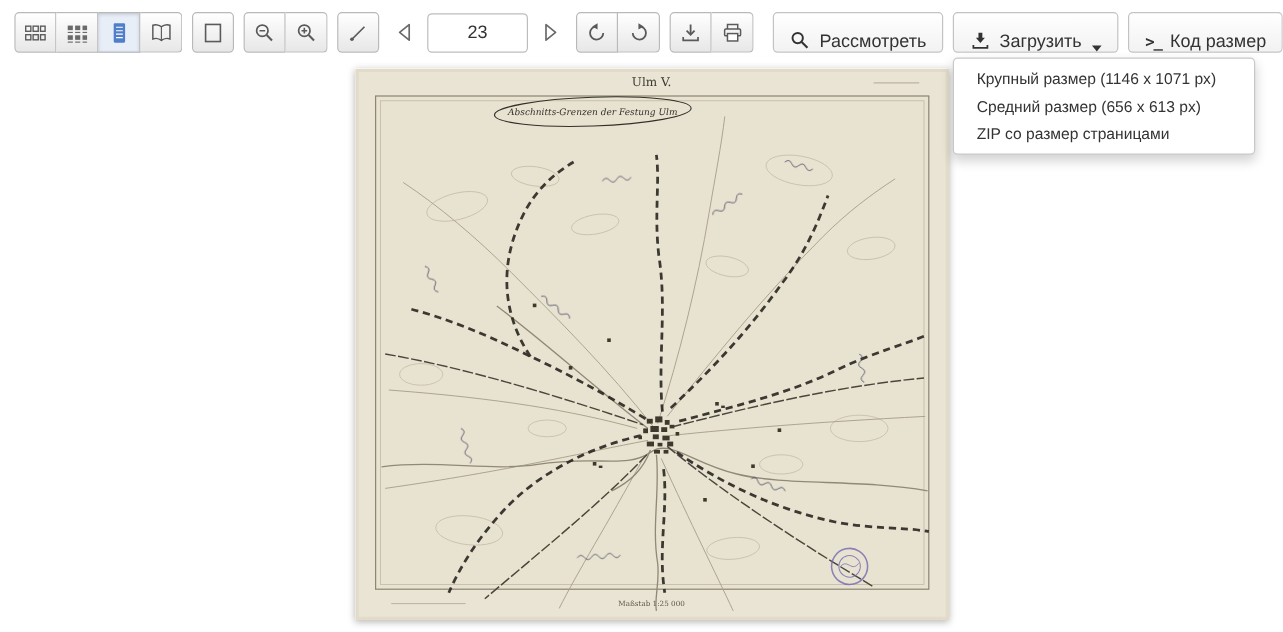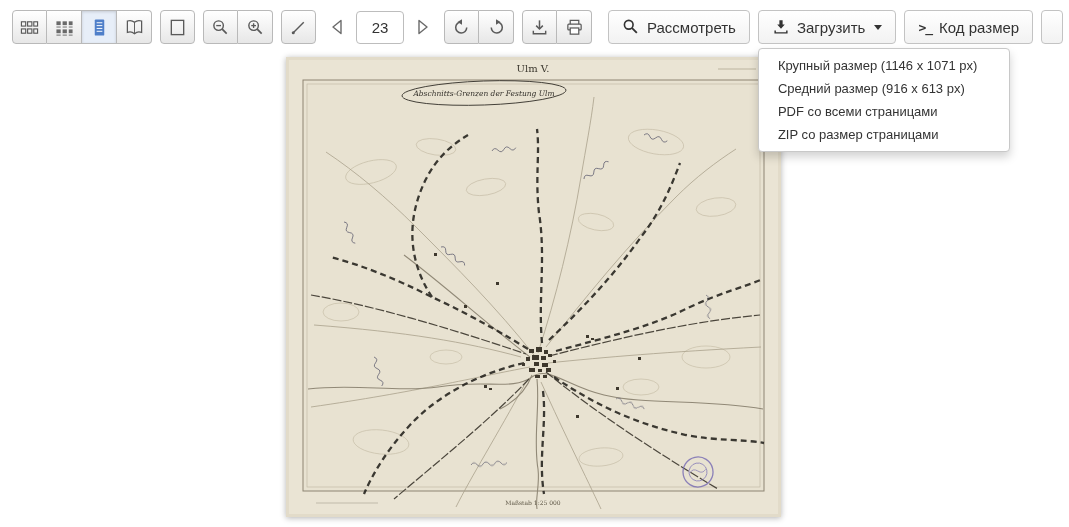--- a/index.html
+++ b/index.html
@@ -23,29 +23,29 @@
   .btn-group .tb-btn:first-child{ border-left-width:1px; border-radius:4px 0 0 4px; }
   .btn-group .tb-btn:last-child{ border-radius:0 4px 4px 0; }
   .btn-group .tb-btn:only-child{ border-radius:4px; border-left-width:1px; }
   .tb-btn.active{ background:#e7eef8; box-shadow:inset 0 1px 3px rgba(0,0,0,.15); }
   .pager{ display:flex; align-items:center; gap:4px; }
   .ghost-btn{
     width:28px; height:34px; background:transparent; border:none;
     display:flex; align-items:center; justify-content:center; cursor:pointer; padding:0;
   }
   .page-input{
-    width:48px; height:33px; border:1px solid #bdbdbd; border-radius:4px;
+    width:84px; height:33px; border:1px solid #bdbdbd; border-radius:4px;
     text-align:center; font-size:15px; color:#333; background:#fff;
     font-family:"Liberation Sans", sans-serif;
   }
   .action-btn{
     height:34px; padding:0 13px;
     background:linear-gradient(#ffffff,#f2f2f2);
     border:1px solid #c3c3c3; border-radius:4px;
-    display:flex; align-items:center; gap:7px;
+    display:flex; align-items:flex-end; gap:7px;
     font-size:15px; color:#333; cursor:pointer; white-space:nowrap;
     font-family:"Liberation Sans", sans-serif;
   }
   .action-btn.first{ margin-left:8px; }
   .caret{
     width:0; height:0; display:inline-block; margin-left:2px;
     border-left:4px solid transparent; border-right:4px solid transparent;
     border-top:5px solid #333;
   }
   .embed-glyph{
@@ -55,21 +55,21 @@
   .dd-wrap{ position:relative; }
   .dropdown{
     position:absolute; top:38px; left:0; min-width:252px; z-index:30;
     background:#fff; border:1px solid #c8c8c8; border-radius:4px;
     box-shadow:0 5px 10px rgba(0,0,0,.18); padding:5px 0;
   }
   .dd-item{
     padding:4px 19px; font-size:13px; color:#333; cursor:pointer; white-space:nowrap;
   }
   .page-canvas{
-    position:absolute; left:286px; top:57px; width:495px; height:460px;
+    position:absolute; left:296px; top:57px; width:495px; height:460px;
     box-shadow:0 1px 6px rgba(0,0,0,.3); z-index:1; cursor:grab;
   }
   svg{ display:block; }
 </style>
 </head>
 <body>
 
 <div class="topbar">
 
   <div class="btn-group">
@@ -215,22 +215,21 @@
     <button class="action-btn">
       <svg width="18" height="18" viewBox="0 0 20 20">
         <polygon points="10,12 5.8,7.2 8.2,7.2 8.2,2.5 11.8,2.5 11.8,7.2 14.2,7.2" fill="#333"></polygon>
         <polyline points="3.5,14 3.5,16.5 16.5,16.5 16.5,14" fill="none" stroke="#333" stroke-width="1.6"></polyline>
       </svg>
       <span>Загрузить</span>
       <span class="caret"></span>
     </button>
     <div class="dropdown">
       <div class="dd-item">Крупный размер (1146 x 1071 px)</div>
-      <div class="dd-item">Средний размер (916 x 613 px)</div>
-      <div class="dd-item">PDF со всеми страницами</div>
+      <div class="dd-item">Средний размер (656 x 613 px)</div>
       <div class="dd-item">ZIP со размер страницами</div>
     </div>
   </div>
 
   <button class="action-btn">
     <span class="embed-glyph">&gt;_</span>
     <span>Код размер</span>
   </button>
 
   <button class="action-btn" style="padding:0 10px;">

